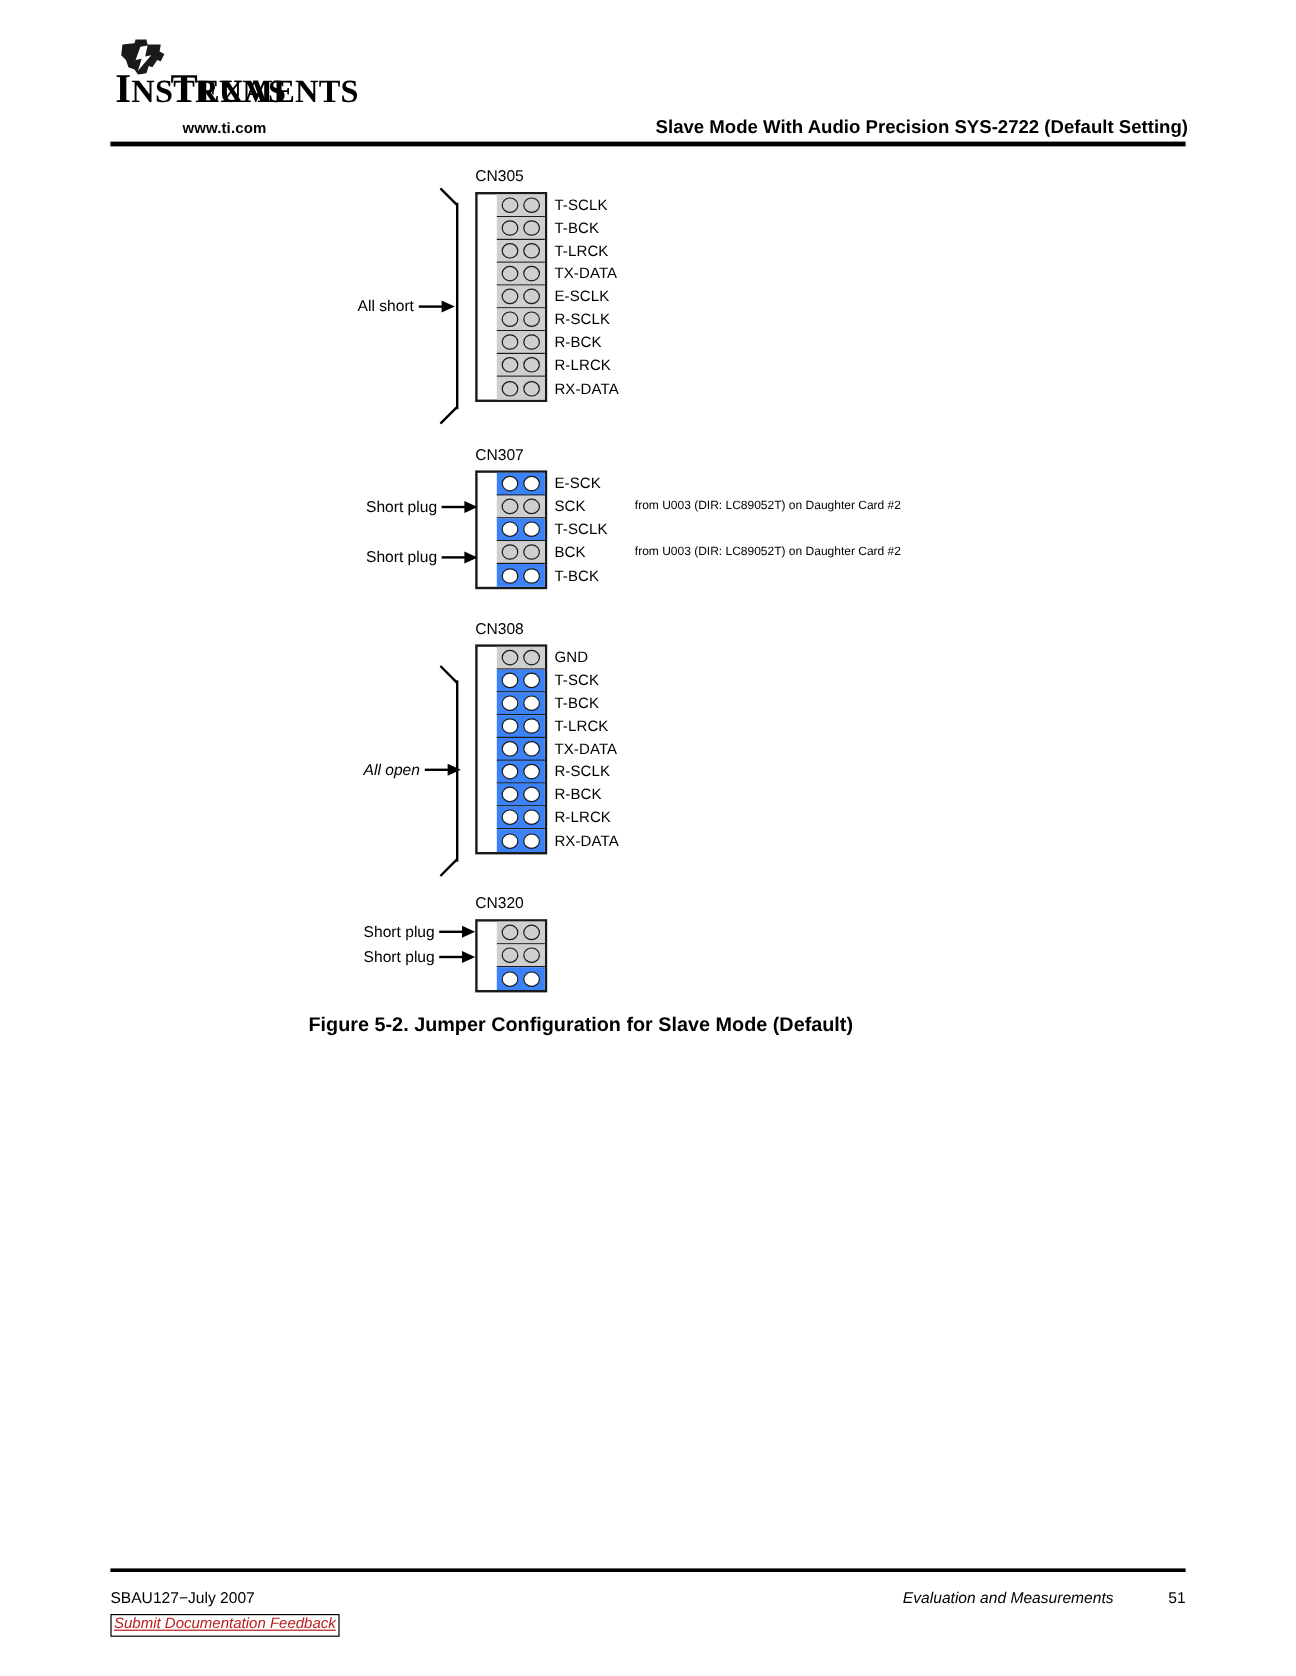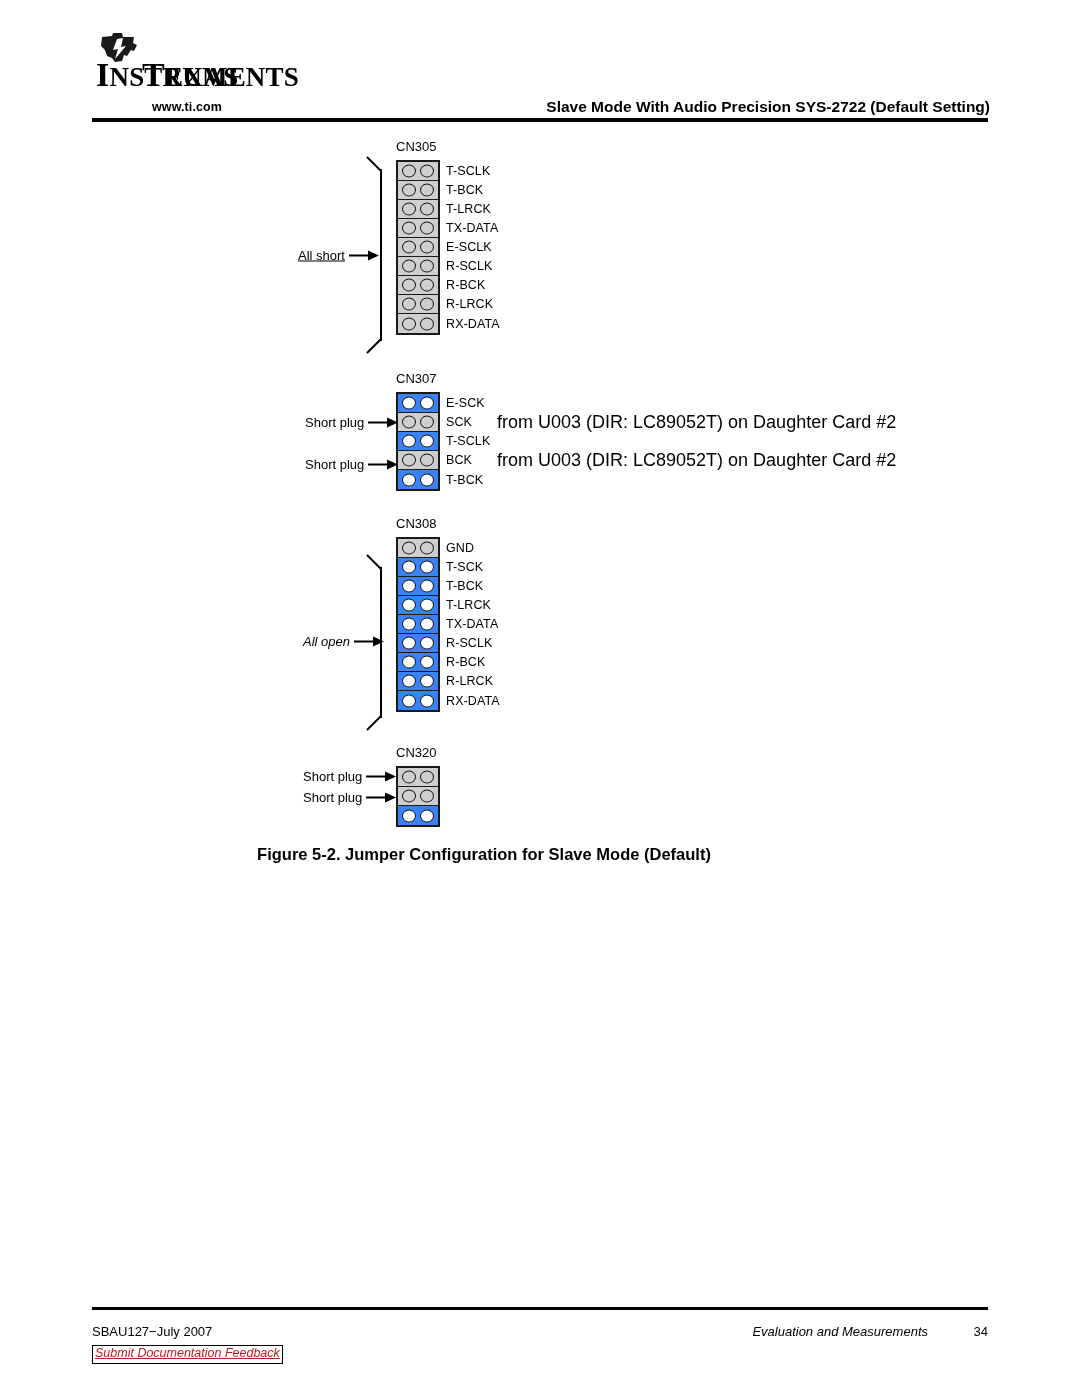--- a/index.html
+++ b/index.html
@@ -106,20 +106,21 @@
     font-size: 13px;
     white-space: nowrap;
   }
   .block-body {
     position: absolute;
     left: 0;
     top: 0;
     border: 2px solid #1a1a1a;
     background: #ffffff;
     box-sizing: content-box;
+    padding-left: 16px;
   }
   .jrow {
     position: relative;
     width: 40px;
     height: 19px;
     border-bottom: 1.5px solid #1a1a1a;
     background: #3b82f6;
     box-sizing: border-box;
   }
   .jrow:last-child {
@@ -149,24 +150,24 @@
     position: absolute;
     left: 48px;
     top: 50%;
     transform: translateY(-50%);
     font-size: 12.5px;
     white-space: nowrap;
     letter-spacing: 0.1px;
   }
   .row-note {
     position: absolute;
-    left: 99px;
+    left: 115px;
     top: 50%;
     transform: translateY(-50%);
-    font-size: 18px;
+    font-size: 10px;
     white-space: nowrap;
   }
 
   
   .ann {
     position: absolute;
     display: flex;
     align-items: center;
     gap: 4px;
     font-size: 13px;
@@ -357,21 +358,21 @@
         <svg width="16" height="16" viewBox="0 0 16 16">
             <line x1="1" y1="1" x2="15" y2="15" stroke="#000" stroke-width="2"></line>
           </svg>
       </div>
       <div class="tail bottom">
         <svg width="16" height="16" viewBox="0 0 16 16">
             <line x1="1" y1="15" x2="15" y2="1" stroke="#000" stroke-width="2"></line>
           </svg>
       </div>
     </div>
-    <div class="ann" style="left:298px; top:255px;text-decoration:underline;">
+    <div class="ann" style="left:298px; top:255px;">
       <span>All short</span>
       <span class="arrow"></span>
     </div>
 
     <div class="block" id="block-1" style="left:396px; top:392px;">
       <div class="block-title">CN307</div>
       <div class="block-body" id="rows-1">
           <div class="jrow">
             <span class="pin left"></span>
             <span class="pin right"></span>
@@ -503,16 +504,16 @@
       <span>Short plug</span>
       <span class="arrow"></span>
     </div>
 
     <div class="fig-caption">Figure 5-2. Jumper Configuration for Slave Mode (Default)</div>
   </div>
 
   <div class="footer-rule"></div>
   <div class="footer-left">SBAU127−July 2007</div>
   <div class="footer-center">Evaluation and Measurements</div>
-  <div class="footer-page">34</div>
+  <div class="footer-page">51</div>
   <div class="footer-link">Submit Documentation Feedback</div>
 
 </div>
 
 </body></html>

